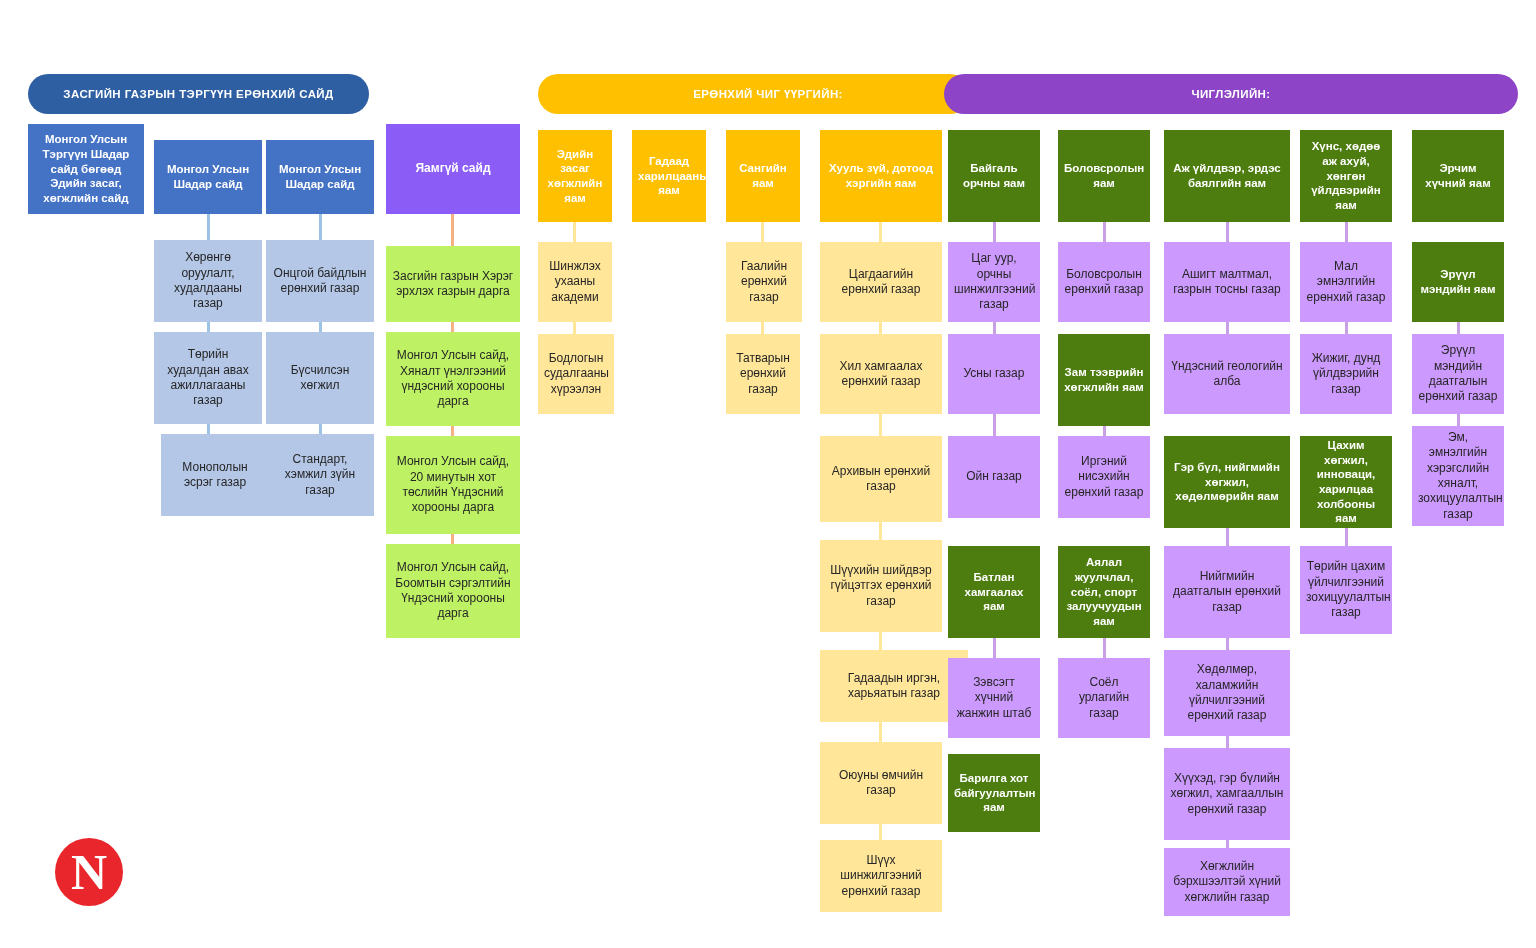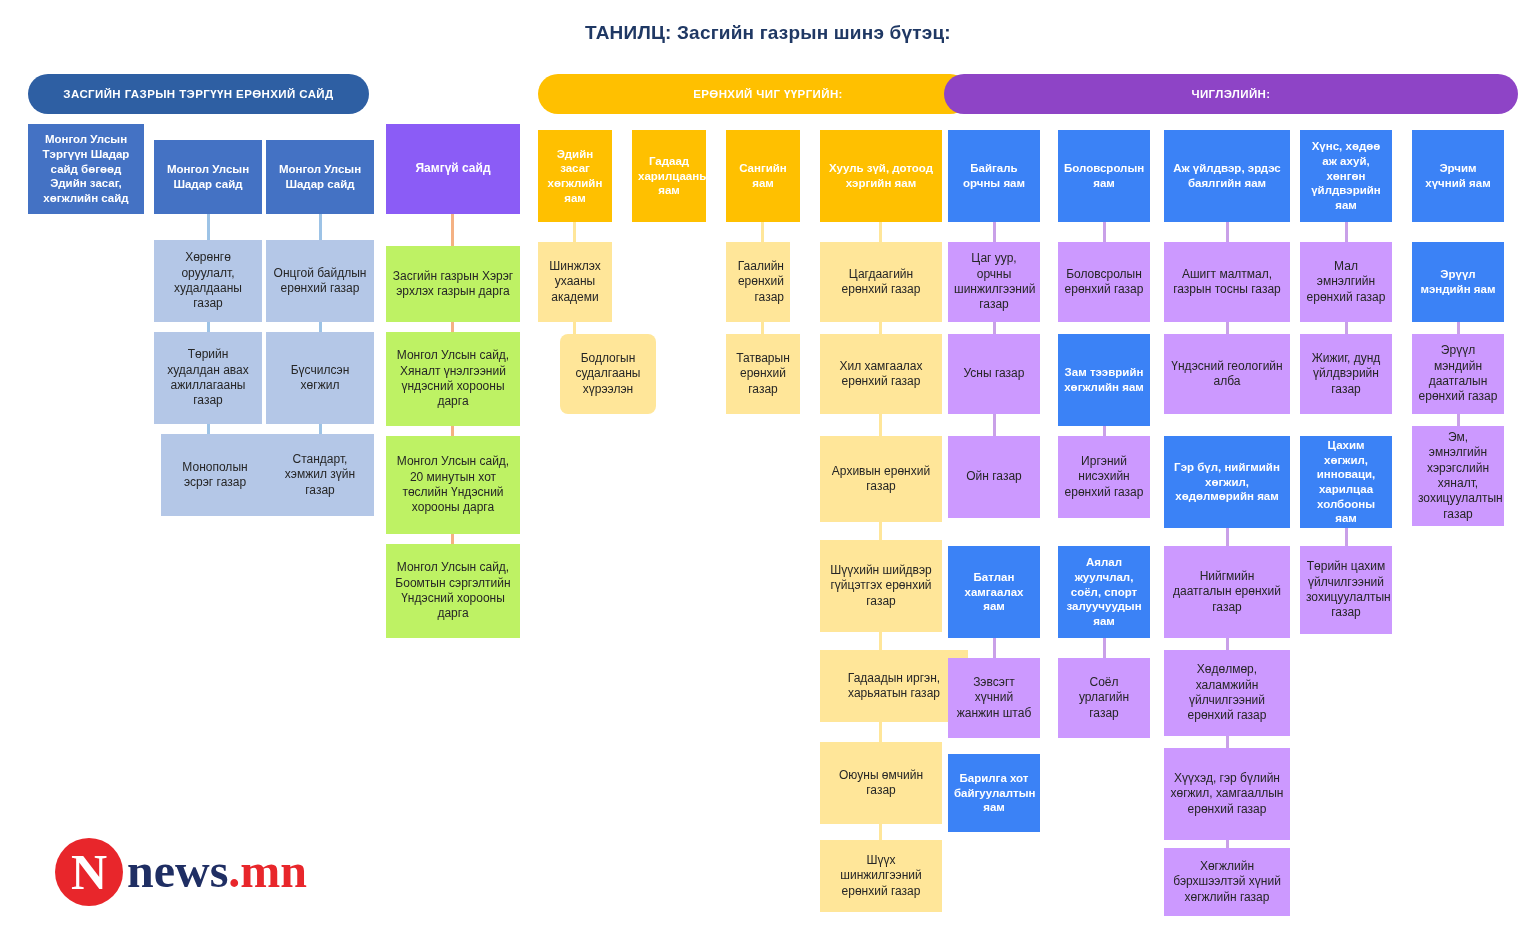--- a/index.html
+++ b/index.html
@@ -27,21 +27,21 @@
   }
   .node span{display:block;width:100%;}
 
   
   .t-blue      {background:#4472C4;color:#ffffff;font-weight:bold;font-size:11.5px;}
   .t-blue-l    {background:#B4C7E7;color:#262626;font-weight:normal;font-size:12px;}
   .t-orange    {background:#8b5cf6;color:#ffffff;font-weight:bold;font-size:12px;}
   .t-orange-l  {background:#bef264;color:#262626;font-weight:normal;font-size:12px;}
   .t-gold      {background:#FFC000;color:#ffffff;font-weight:bold;font-size:11.5px;}
   .t-gold-l    {background:#FFE699;color:#262626;font-weight:normal;font-size:12px;}
-  .t-purple    {background:#3b82f6;color:#ffffff;font-weight:bold;font-size:11.5px;}
+  .t-purple    {background:#4d7c0f;color:#ffffff;font-weight:bold;font-size:11.5px;}
   .t-purple-l  {background:#CC99FF;color:#262626;font-weight:normal;font-size:12px;}
 
   .hdr-blue  {background:#2E5FA3;}
   .hdr-gold  {background:#FFC000;}
   .hdr-purple{background:#8E44C6;}
 
   .conn{position:absolute;background:#B4A7D6;}
   .conn.blue  {background:#9DC3E6;}
   .conn.orange{background:#F4B183;}
   .conn.gold  {background:#FFE699;}
@@ -64,21 +64,20 @@
   }
   .logo-news{color:#1F2E63;}
   .logo-dot{color:#E8262B;}
   .logo-mn{color:#E8262B;}
 </style>
 </head>
 <body>
 
 <div id="canvas">
 
-  <div class="title">ТАНИЛЦ: Засгийн газрын шинэ бүтэц:</div>
 
   <div id="bands-layer">
       <div class="bandbar hdr-blue" style="left: 28px; top: 74px; width: 341px; height: 40px;">
         <span>ЗАСГИЙН ГАЗРЫН ТЭРГҮҮН ЕРӨНХИЙ САЙД</span>
       </div>
       <div class="bandbar hdr-gold" style="left: 538px; top: 74px; width: 404px; height: 40px; padding-left: 28px;">
         <span>ЕРӨНХИЙ ЧИГ ҮҮРГИЙН:</span>
       </div>
       <div class="bandbar hdr-purple" style="left: 944px; top: 74px; width: 574px; height: 40px;">
         <span>ЧИГЛЭЛИЙН:</span>
@@ -167,30 +166,30 @@
       </div>
       <div class="node t-orange-l" style="left: 386px; top: 544px; width: 134px; height: 94px;">
         <span>Монгол Улсын сайд, Боомтын сэргэлтийн Үндэсний хорооны дарга</span>
       </div>
       <div class="node t-gold" style="left: 538px; top: 130px; width: 74px; height: 92px;">
         <span>Эдийн засаг хөгжлийн яам</span>
       </div>
       <div class="node t-gold-l" style="left: 538px; top: 242px; width: 74px; height: 80px;">
         <span>Шинжлэх ухааны академи</span>
       </div>
-      <div class="node t-gold-l" style="left: 560px; top: 334px; width: 96px; height: 80px; border-radius: 8px;">
+      <div class="node t-gold-l" style="left: 538px; top: 334px; width: 76px; height: 80px;">
         <span>Бодлогын судалгааны хүрээлэн</span>
       </div>
       <div class="node t-gold" style="left: 632px; top: 130px; width: 74px; height: 92px;">
         <span>Гадаад харилцааны яам</span>
       </div>
       <div class="node t-gold" style="left: 726px; top: 130px; width: 74px; height: 92px;">
         <span>Сангийн яам</span>
       </div>
-      <div class="node t-gold-l" style="left: 726px; top: 242px; width: 64px; height: 80px; text-align: right;">
+      <div class="node t-gold-l" style="left: 726px; top: 242px; width: 76px; height: 80px;">
         <span>Гаалийн ерөнхий газар</span>
       </div>
       <div class="node t-gold-l" style="left: 726px; top: 334px; width: 74px; height: 80px;">
         <span>Татварын ерөнхий газар</span>
       </div>
       <div class="node t-gold" style="left: 820px; top: 130px; width: 122px; height: 92px;">
         <span>Хууль зүй, дотоод хэргийн яам</span>
       </div>
       <div class="node t-gold-l" style="left: 820px; top: 242px; width: 122px; height: 80px;">
         <span>Цагдаагийн ерөнхий газар</span>
@@ -302,16 +301,15 @@
       </div>
       <div class="node t-purple-l" style="left: 1412px; top: 426px; width: 92px; height: 100px;">
         <span>Эм, эмнэлгийн хэрэгслийн хяналт, зохицуулалтын газар</span>
       </div>
     </div>
 
   <div class="logo">
     <div class="logo-circle">
       <span class="n">N</span>
     </div>
-    <div class="logo-text"><span class="logo-news">news</span><span class="logo-dot">.</span><span class="logo-mn">mn</span></div>
   </div>
 
 </div>
 
 </body></html>

